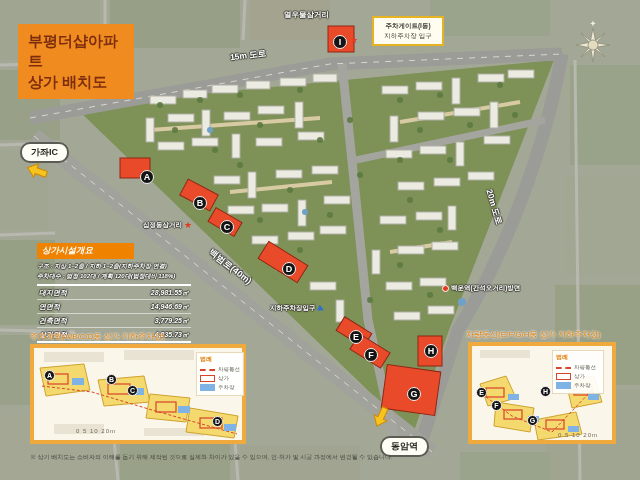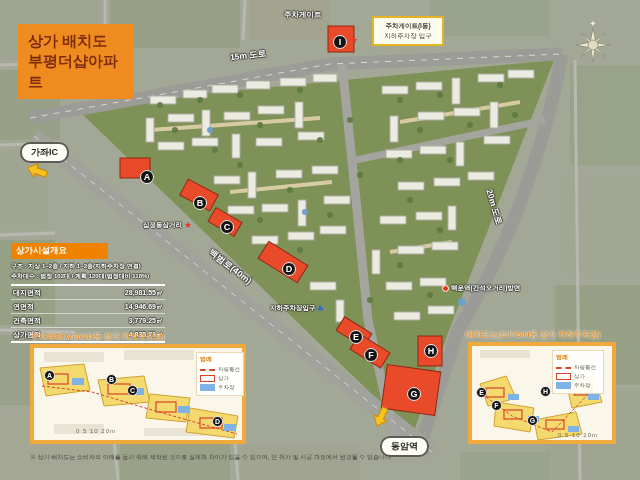--- a/index.html
+++ b/index.html
@@ -20,21 +20,21 @@
   
   .callout{background:#fffdf0;border:2px solid #e6b422;padding:3px 4px;text-align:center;
            font-size:6.5px;color:#3a3a32;line-height:1.5;white-space:nowrap;}
   .callout .l1{font-weight:bold;}
   
   .bmark{width:14px;height:14px;border-radius:50%;background:#141414;border:1px solid #f3f3f3;
          color:#fff;font-size:9px;font-weight:bold;display:flex;align-items:center;
          justify-content:center;line-height:1;}
   .bmark.small{width:11px;height:11px;font-size:7px;}
   
-  .ovw{left:11px;top:243px;width:154px;}
+  .ovw{left:37px;top:243px;width:154px;font-style:italic;}
   .ovw-h{background:#ef8300;color:#fff;font-size:8.5px;font-weight:bold;
          padding:2px 5px;width:97px;}
   .ovw-notes{margin-top:3px;font-size:6px;line-height:1.6;}
   .ovw-rows{margin-top:3px;border-top:2px solid #fff;border-bottom:2px solid #fff;}
   .ovw-row{display:flex;justify-content:space-between;padding:1.5px 2px;
            border-bottom:1px solid rgba(255,255,255,.55);font-size:7px;}
   .ovw-row:last-child{border-bottom:none;}
   .ovw-row .lab{font-weight:bold;}
   
   .inset-title{color:#e07b00;font-size:8px;font-weight:normal;
@@ -224,40 +224,40 @@
     <g fill="#efe9d2" stroke="#8a8a76" stroke-width="0.8">
       <polygon points="21,10 24,25 21,44 18,25"></polygon>
       <polygon points="4,27 19,24 38,27 19,30"></polygon>
       <polygon points="9,15 20,24 33,39 22,30"></polygon>
       <polygon points="33,15 22,24 9,39 20,30"></polygon>
       <circle cx="21" cy="27" r="5" fill="#e3dcc0"></circle>
     </g>
   </svg>
 
   <div class="abs title-box">
+    <div>부평더샵아파트</div>
     <div>상가 배치도</div>
-    <div>부평더샵아파트</div>
   </div>
 
   <div class="abs pill" style="left:20px;top:142px">가좌IC</div>
   <svg class="abs" style="left:24px;top:158px;transform:rotate(200deg)" width="26" height="26" viewBox="0 0 26 26">
     <polygon points="3,10 14,10 14,6 23,13 14,20 14,16 3,16" fill="#f7c41f" stroke="#cf8a00" stroke-width="1"></polygon>
   </svg>
 
   <div class="abs pill" style="left:380px;top:436px">동암역</div>
   <svg class="abs" style="left:368px;top:404px;transform:rotate(115deg)" width="26" height="26" viewBox="0 0 26 26">
     <polygon points="3,10 14,10 14,6 23,13 14,20 14,16 3,16" fill="#f7c41f" stroke="#cf8a00" stroke-width="1"></polygon>
   </svg>
 
   <div class="abs callout" style="left:372px;top:16px;width:72px">
     <div class="l1">주차게이트(I동)</div>
     <div>지하주차장 입구</div>
   </div>
 
-  <div class="abs maptext" style="left:284px;top:10px;font-size:7.5px">주차게이트</div>
+  <div class="abs maptext" style="left:284px;top:10px;font-size:7.5px">열우물삼거리</div>
   <div class="abs maptext" style="left:230px;top:50px;font-size:8.5px;transform:rotate(-7deg)">15m 도로</div>
   <div class="abs maptext" style="left:494px;top:188px;font-size:8.5px;transform:rotate(73deg);transform-origin:left top">20m 도로</div>
   <div class="abs maptext" style="left:214px;top:246px;font-size:9px;transform:rotate(38deg);transform-origin:left top">백범로(40m)</div>
 
   <div class="abs" style="left:143px;top:221px;display:flex;gap:2px;align-items:center">
     <span class="maptext" style="font-size:6.5px">십정동삼거리</span>
     <span class="poi-star">★</span>
   </div>
 
   <div class="abs" style="left:270px;top:304px;display:flex;gap:2px;align-items:center">
@@ -378,21 +378,21 @@
       <span>B</span>
     </div>
   <div class="abs bmark small" style="left:127px;top:385px">
       <span>C</span>
     </div>
   <div class="abs bmark small" style="left:212px;top:416px">
       <span>D</span>
     </div>
   <div class="abs scale-note" style="left:76px;top:428px">0 5 10 20m</div>
 
-  <div class="abs inset-title" style="left:466px;top:329px">배치도는(E/F/G/H동 상가 지하주차장)</div>
+  <div class="abs inset-title" style="left:466px;top:329px">차량동선(E/F/G/H동 상가 지하주차장)</div>
   <div class="abs inset-box" style="left:468px;top:342px;width:148px;height:102px">
     <svg width="140" height="94" viewBox="0 0 140 94">
       <rect x="0" y="0" width="140" height="94" fill="#fbf6ea"></rect>
       <g fill="#e9e3d3">
           <rect x="8" y="4" width="50" height="8"></rect>
           <rect x="80" y="6" width="50" height="8"></rect>
         </g>
       <g fill="#f4d96e" stroke="#cfa22e" stroke-width="1">
         <polygon points="8,38 34,30 44,52 16,60"></polygon>
         <polygon points="24,56 62,62 58,86 22,80"></polygon>

